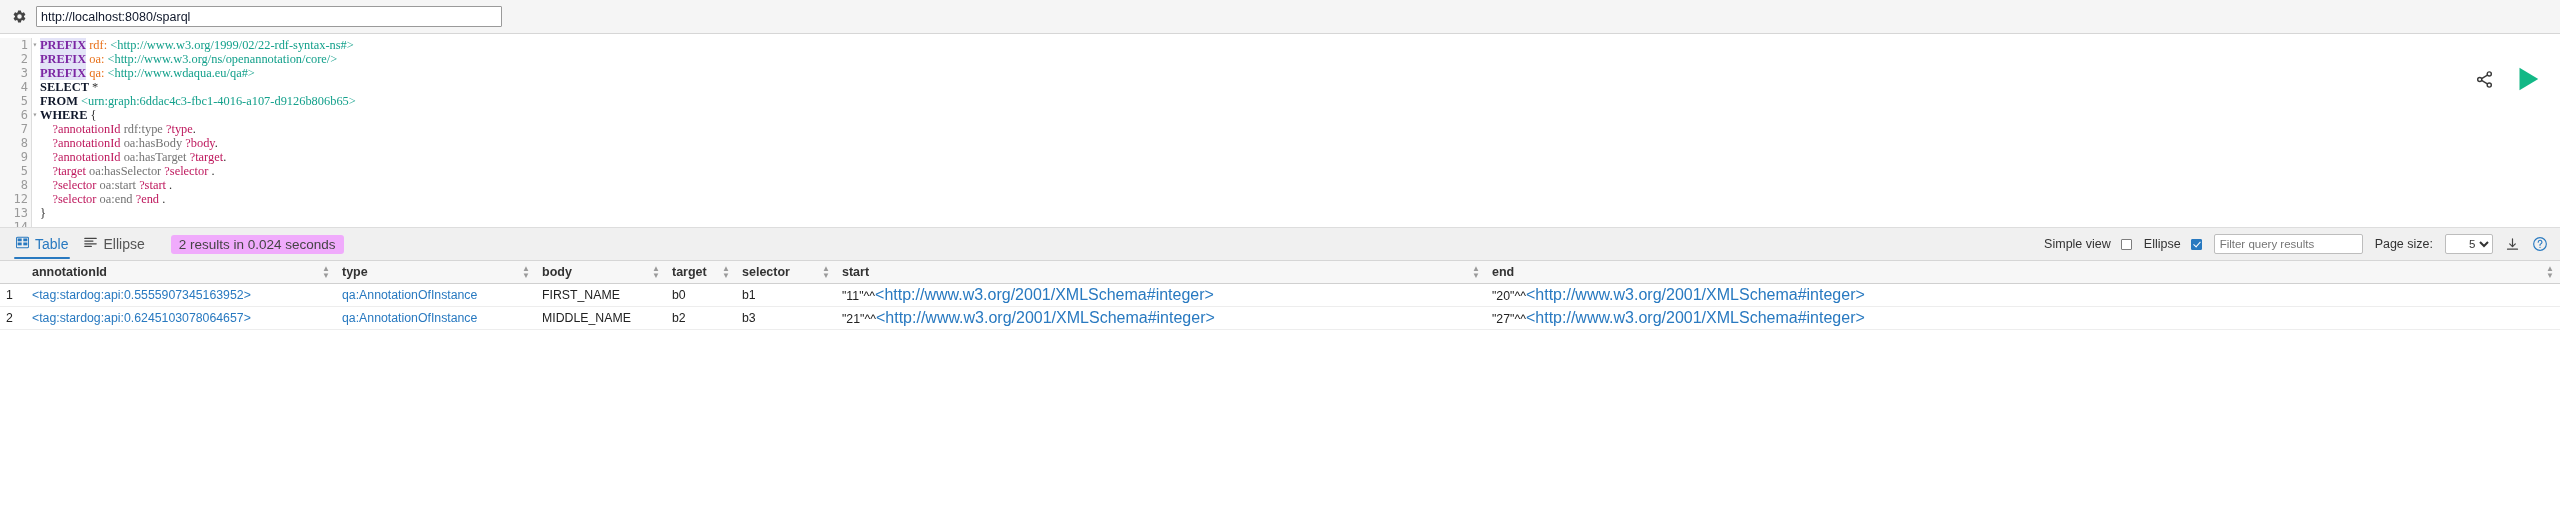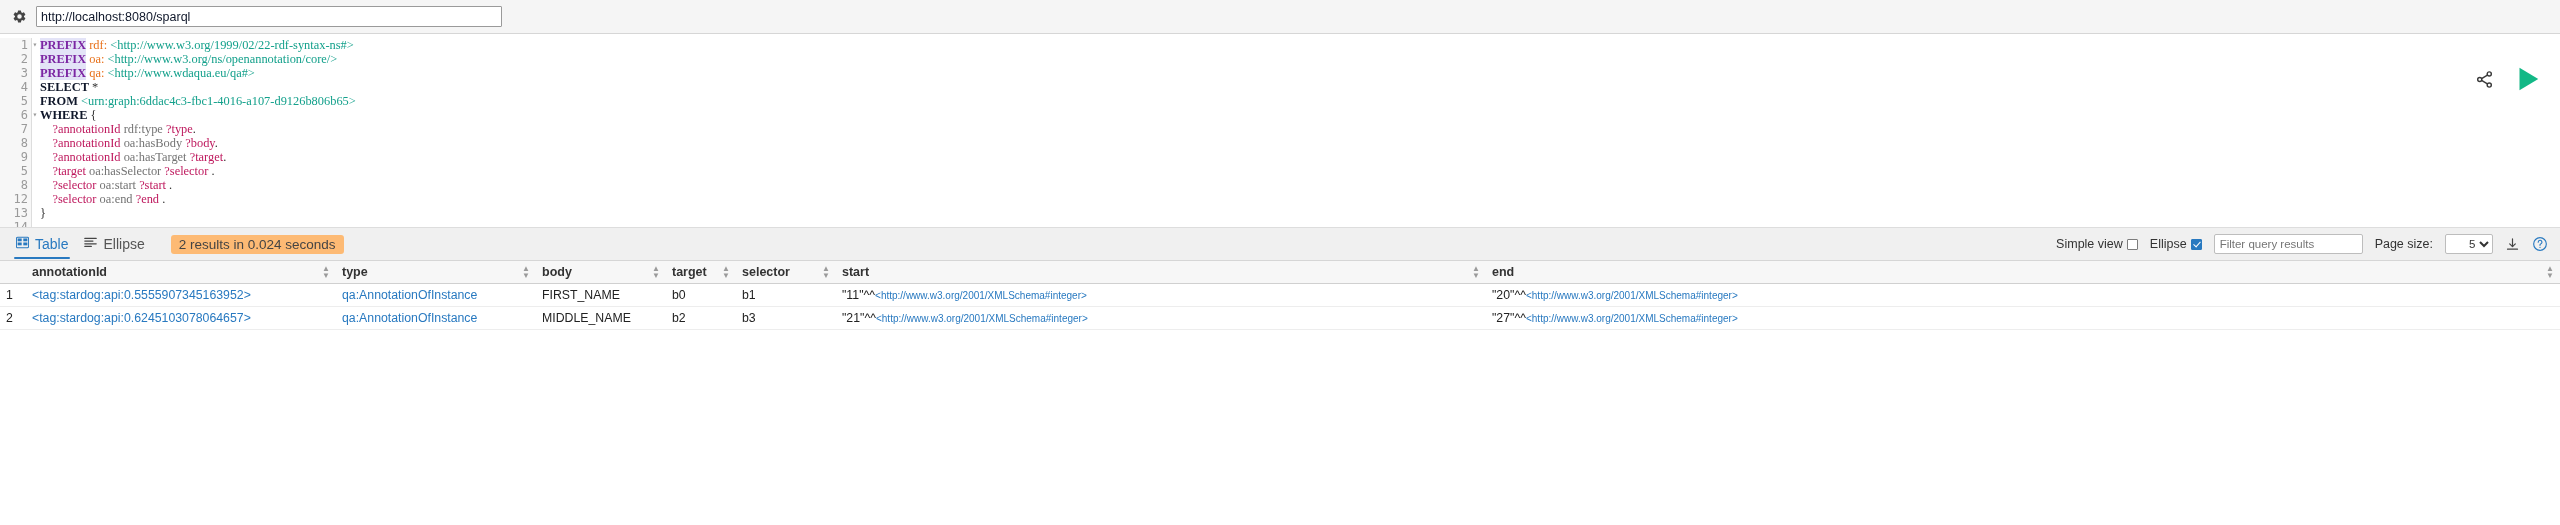--- a/index.html
+++ b/index.html
@@ -155,33 +155,33 @@
     position: absolute;
     left: 2px; right: 10px; bottom: 2px;
     height: 2px;
     background: #2879c0;
     border-radius: 2px;
   }
   .res-count {
     margin-left: 14px;
     font-size: 13.5px;
     color: #444;
-    background: #fdba74;
+    background: #f0abfc;
     border-radius: 3px;
     padding: 2px 8px;
   }
   .res-right {
     margin-left: auto;
     display: flex;
     align-items: center;
     gap: 12px;
     font-size: 12.5px;
     color: #333;
   }
-  .chk-group { display: flex; align-items: center; gap: 4px; cursor: pointer; }
+  .chk-group { display: flex; align-items: center; gap: 10px; cursor: pointer; }
   .chk {
     width: 11px; height: 11px;
     border: 1px solid #7d7d7d;
     background: #fff;
     display: inline-block;
     box-sizing: border-box;
     border-radius: 1px;
   }
   .chk.checked {
     background: #2879c0;
@@ -256,21 +256,21 @@
     height: 22px;
     padding: 0 6px;
     color: #222;
     white-space: nowrap;
     overflow: hidden;
     vertical-align: middle;
   }
   .col-idx { width: 26px; text-align: left; color: #555; }
   .cell-link { color: #2879c0; cursor: pointer; }
   .lit { color: #222; }
-  .lit .dtype { color: #2879c0; font-size: 10px; cursor: pointer; }
+  .lit .dtype { color: #2879c0; font-size: 16px; cursor: pointer; }
 </style>
 </head>
 <body>
 
 <div id="app">
 
   <div class="endpoint-bar">
     <div class="gear-btn">
       <svg width="15" height="15" viewBox="0 0 24 24" fill="#444">
         <path d="M19.14 12.94a7.07 7.07 0 0 0 0-1.88l2.03-1.58a.5.5 0 0 0 .12-.64l-1.92-3.32a.5.5 0 0 0-.6-.22l-2.39.96a7.2 7.2 0 0 0-1.62-.94l-.36-2.54a.5.5 0 0 0-.5-.42h-3.84a.5.5 0 0 0-.5.42l-.36 2.54c-.59.24-1.13.56-1.62.94l-2.39-.96a.5.5 0 0 0-.6.22L2.67 8.84a.5.5 0 0 0 .12.64l2.03 1.58a7.07 7.07 0 0 0 0 1.88l-2.03 1.58a.5.5 0 0 0-.12.64l1.92 3.32c.13.22.38.3.6.22l2.39-.96c.49.38 1.03.7 1.62.94l.36 2.54c.04.24.25.42.5.42h3.84c.25 0 .46-.18.5-.42l.36-2.54c.59-.24 1.13-.56 1.62-.94l2.39.96c.22.08.47 0 .6-.22l1.92-3.32a.5.5 0 0 0-.12-.64l-2.03-1.58zM12 15.6A3.6 3.6 0 1 1 12 8.4a3.6 3.6 0 0 1 0 7.2z"></path>

